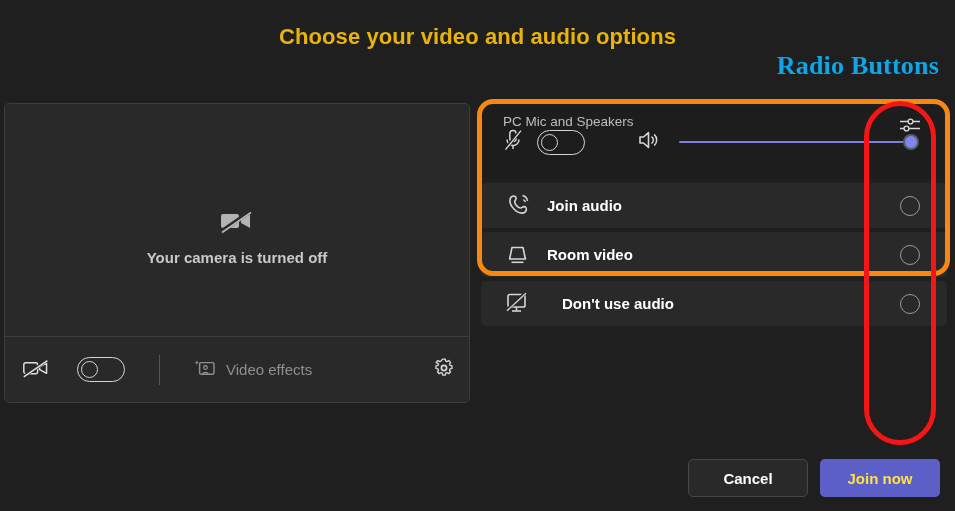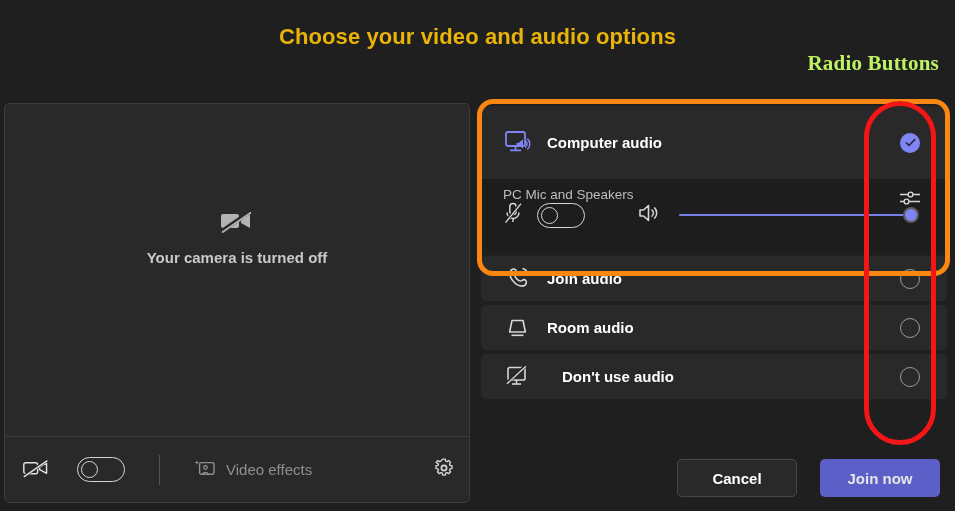--- a/index.html
+++ b/index.html
@@ -33,34 +33,34 @@
     font-weight: bold;
     color: #eab308;
     letter-spacing: 0.1px;
   }
 
   
   .annotation-label {
     position: absolute;
     top: 51px;
     right: 16px;
-    color: #bef264;
+    color: #0ea5e9;
     font-family: "Liberation Serif", serif;
     font-weight: bold;
-    font-size: 21px;
+    font-size: 26px;
     letter-spacing: 0.2px;
   }
 
   
   .video-panel {
     position: absolute;
     left: 4px;
     top: 103px;
     width: 466px;
-    height: 400px;
+    height: 300px;
     background: #292929;
     border: 1px solid #3d3d3d;
     border-radius: 5px;
     box-sizing: border-box;
     overflow: hidden;
   }
   .video-stage {
     position: absolute;
     left: 0; right: 0; top: 0;
     height: 266px;
@@ -242,21 +242,21 @@
     align-items: center;
     justify-content: center;
   }
 
   
   .footer {
     position: absolute;
     right: 15px;
     bottom: 14px;
     display: flex;
-    gap: 23px;
+    gap: 12px;
   }
   .btn {
     height: 38px;
     min-width: 120px;
     border-radius: 5px;
     font-size: 15px;
     font-weight: bold;
     display: flex;
     align-items: center;
     justify-content: center;
@@ -265,21 +265,21 @@
     border: none;
     font-family: "Liberation Sans", sans-serif;
   }
   .btn-cancel {
     background: #292929;
     color: #ffffff;
     border: 1px solid #484848;
   }
   .btn-primary {
     background: #5b5fc7;
-    color: #e5e5e5;
+    color: #fde047;
   }
 
   
   .anno {
     position: absolute;
     pointer-events: none;
     box-sizing: border-box;
   }
   .anno-orange {
     left: 477px;
@@ -356,41 +356,20 @@
           <path d="M10.6 2.3h2.8l.45 2.1 1.5.62 1.8-1.15 2 2-1.15 1.8.62 1.5 2.1.45v2.8l-2.1.45-.62 1.5 1.15 1.8-2 2-1.8-1.15-1.5.62-.45 2.1h-2.8l-.45-2.1-1.5-.62-1.8 1.15-2-2 1.15-1.8-.62-1.5-2.1-.45v-2.8l2.1-.45.62-1.5L3.35 5.87l2-2 1.8 1.15 1.5-.62z" fill="none" stroke="#d6d6d6" stroke-width="1.5" stroke-linejoin="round"></path>
         </svg>
       </span>
     </div>
   </div>
 
   <div class="options">
 
     <div class="group-card">
 
-      <div class="option-row tall">
-        <span class="row-icon">
-          <svg width="30" height="26" viewBox="0 0 30 26">
-            <rect x="3" y="2" width="19" height="14" rx="2.2" fill="none" stroke="#7f85f5" stroke-width="1.8"></rect>
-            <line x1="12.5" y1="16" x2="12.5" y2="20" stroke="#7f85f5" stroke-width="1.8"></line>
-            <line x1="7" y1="20.3" x2="18" y2="20.3" stroke="#7f85f5" stroke-width="1.8"></line>
-            <path d="M16 12.5 l4 -3.2 v9.2 l-4 -3.2 z" fill="#7f85f5"></path>
-            <rect x="13.6" y="12.9" width="3" height="3.6" fill="#7f85f5"></rect>
-            <path d="M22 10.5 a4 4 0 0 1 0 7" fill="none" stroke="#7f85f5" stroke-width="1.5"></path>
-            <path d="M24.3 8.6 a7 7 0 0 1 0 10.8" fill="none" stroke="#7f85f5" stroke-width="1.5"></path>
-          </svg>
-        </span>
-        <span class="row-label">Computer audio</span>
-        <div class="radio-slot">
-          <div class="radio checked">
-            <svg width="13" height="13" viewBox="0 0 14 14">
-              <path d="M2.5 7.3 l2.9 2.9 6.1 -6.3" fill="none" stroke="#2b2b3f" stroke-width="1.8" stroke-linecap="round" stroke-linejoin="round"></path>
-            </svg>
-          </div>
-        </div>
-      </div>
 
       <div class="device-panel">
         <div class="device-name">PC Mic and Speakers</div>
 
         <div class="device-controls">
           <span>
             <svg width="20" height="22" viewBox="0 0 20 22">
               <rect x="6.8" y="1.5" width="6.4" height="11" rx="3.2" fill="none" stroke="#d6d6d6" stroke-width="1.5"></rect>
               <path d="M4 10.5 a6 6 0 0 0 12 0" fill="none" stroke="#d6d6d6" stroke-width="1.5"></path>
               <line x1="10" y1="16.5" x2="10" y2="20" stroke="#d6d6d6" stroke-width="1.5"></line>
@@ -448,21 +427,21 @@
 
     <div class="gap-2"></div>
 
     <div class="option-row" style="height:45px;">
       <span class="row-icon">
         <svg width="30" height="26" viewBox="0 0 30 26">
           <path d="M9 5.5 h11 l2.4 11.5 H6.6 z" fill="none" stroke="#d6d6d6" stroke-width="1.6" stroke-linejoin="round"></path>
           <line x1="8.5" y1="20.3" x2="20.5" y2="20.3" stroke="#d6d6d6" stroke-width="1.6"></line>
         </svg>
       </span>
-      <span class="row-label">Room audio</span>
+      <span class="row-label">Room video</span>
       <div class="radio-slot">
         <div class="radio"></div>
       </div>
     </div>
 
     <div class="gap-2"></div>
 
     <div class="option-row" style="height:45px;gap:15px;">
       <span class="row-icon">
         <svg width="30" height="26" viewBox="0 0 30 26">

